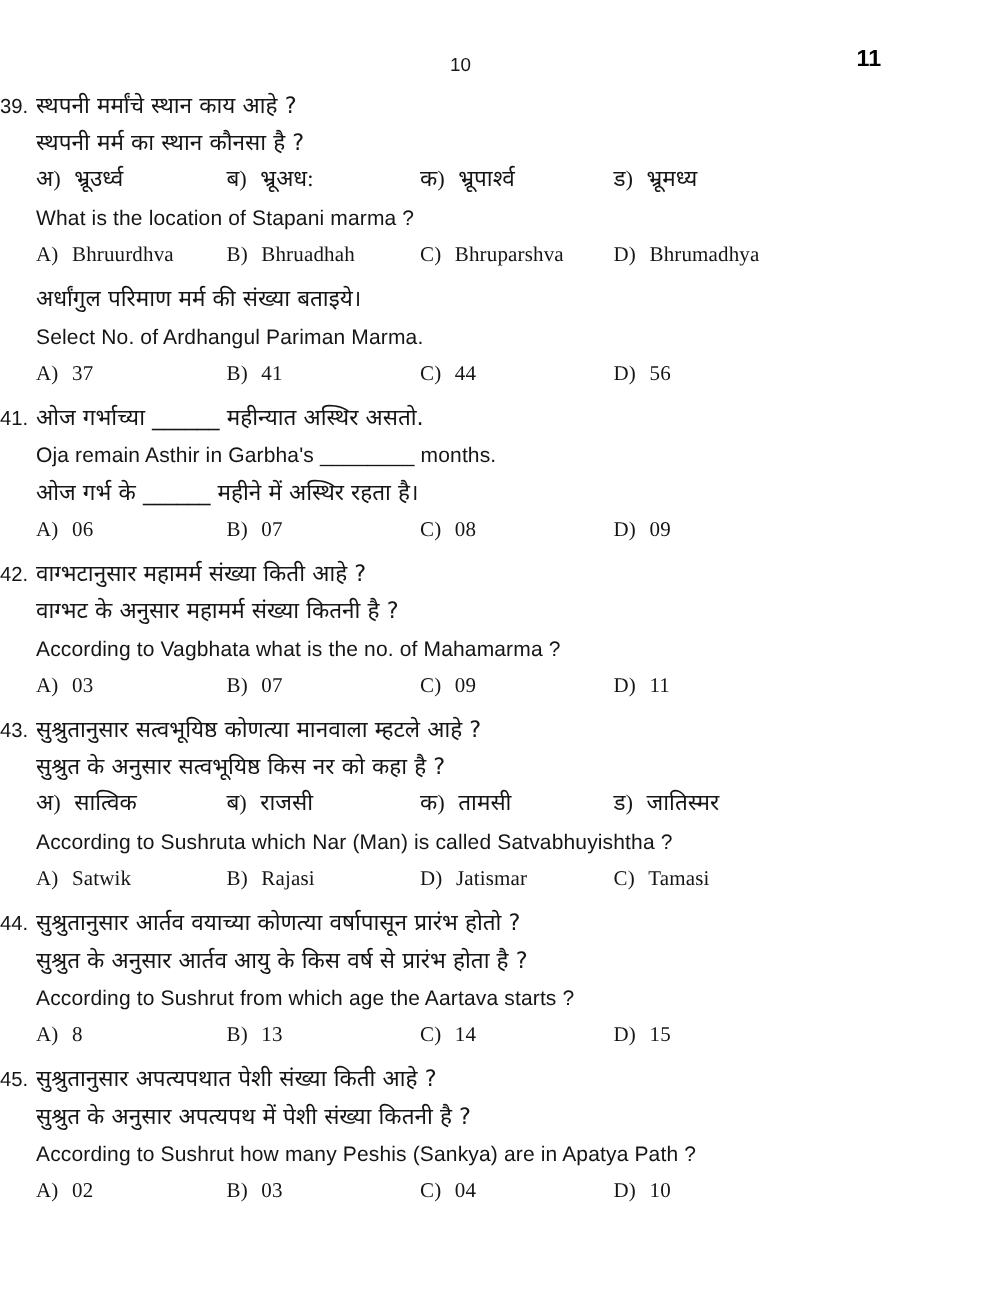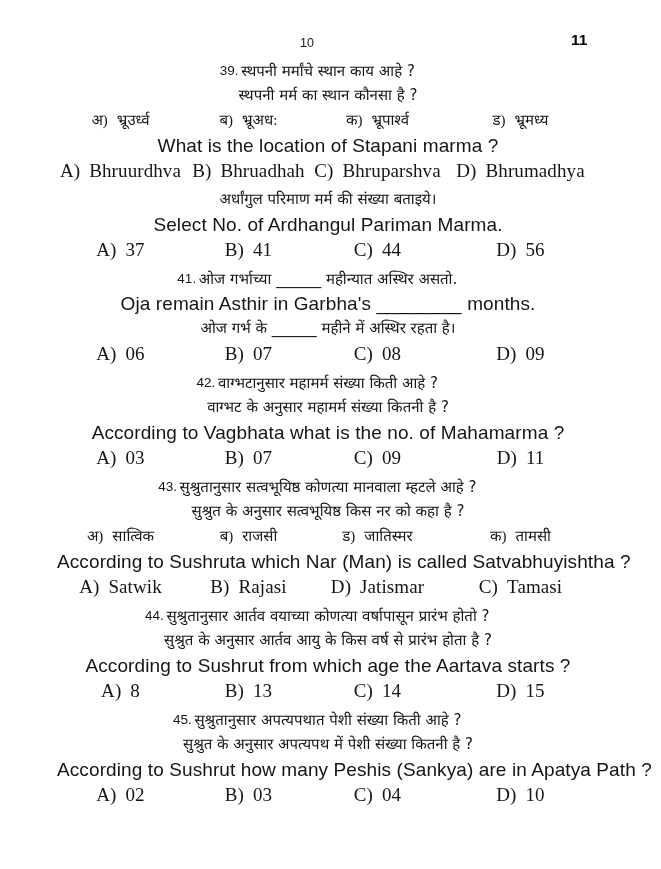--- a/index.html
+++ b/index.html
@@ -3,40 +3,40 @@
 <meta charset="utf-8">
 <style>
   * { box-sizing: border-box; margin: 0; padding: 0; }
   html, body { width: 661px; height: 869px; }
   body {
     background: #ffffff;
     color: #151515;
     font-family: "Liberation Sans", "DejaVu Sans", sans-serif;
     overflow: hidden;
   }
-  .page { position: relative; width: 599px; height: 869px; text-align: center; }
+  .page { position: relative; width: 599px; height: 869px; }
 
   
   .page-head { position: relative; height: 58px; }
   .pg-center {
     position: absolute; left: 300px; top: 36px;
     font-size: 12.5px; color: #1a1a1a;
   }
   .pg-corner {
     position: absolute; left: 571px; top: 31px;
     font-size: 15.5px; font-weight: 700; color: #000;
   }
 
   
-  .question { margin-left: 33px; margin-bottom: 4px; }
+  .question { margin-bottom: 4px; }
   .qline { height: 25px; line-height: 25px; white-space: nowrap; }
   .indent { padding-left: 24px; }
   .qnum { display: inline-block; width: 24px; font-size: 13.5px; vertical-align: top; }
   .dev { font-family: "DejaVu Sans", sans-serif; font-size: 15px; }
-  .eng { font-size: 19px; letter-spacing: 0.1px; }
+  .eng { font-size: 14px; letter-spacing: 0.1px; }
 
   
   .opt-row { display: flex; height: 25px; line-height: 25px; padding-left: 24px; font-family: Liberation Serif, serif; }
   .opt { white-space: nowrap; }
   .opt:nth-child(1) { width: 127px; }
   .opt:nth-child(2) { width: 129px; }
   .opt:nth-child(3) { width: 129px; }
   .opt:nth-child(4) { flex: 1; }
   .opt-label { margin-right: 9px; }
 </style>
@@ -110,22 +110,22 @@
   </div>
 
   <div class="question">
     <div class="qline">
       <span class="qnum">43.</span><span class="dev">सुश्रुतानुसार सत्वभूयिष्ठ कोणत्या मानवाला म्हटले आहे ?</span>
     </div>
     <div class="qline indent dev">सुश्रुत के अनुसार सत्वभूयिष्ठ किस नर को कहा है  ?</div>
     <div class="opt-row dev">
       <span class="opt"><span class="opt-label">अ)</span><span>सात्विक</span></span>
       <span class="opt"><span class="opt-label">ब)</span><span>राजसी</span></span>
+      <span class="opt"><span class="opt-label">क)</span><span>तामसी</span></span>
       <span class="opt"><span class="opt-label">ड)</span><span>जातिस्मर</span></span>
-      <span class="opt"><span class="opt-label">क)</span><span>तामसी</span></span>
     </div>
     <div class="qline indent eng">According to Sushruta which Nar (Man) is called Satvabhuyishtha ?</div>
     <div class="opt-row eng">
       <span class="opt"><span class="opt-label">A)</span><span>Satwik</span></span>
       <span class="opt"><span class="opt-label">B)</span><span>Rajasi</span></span>
       <span class="opt"><span class="opt-label">D)</span><span>Jatismar</span></span>
       <span class="opt"><span class="opt-label">C)</span><span>Tamasi</span></span>
     </div>
   </div>
 

